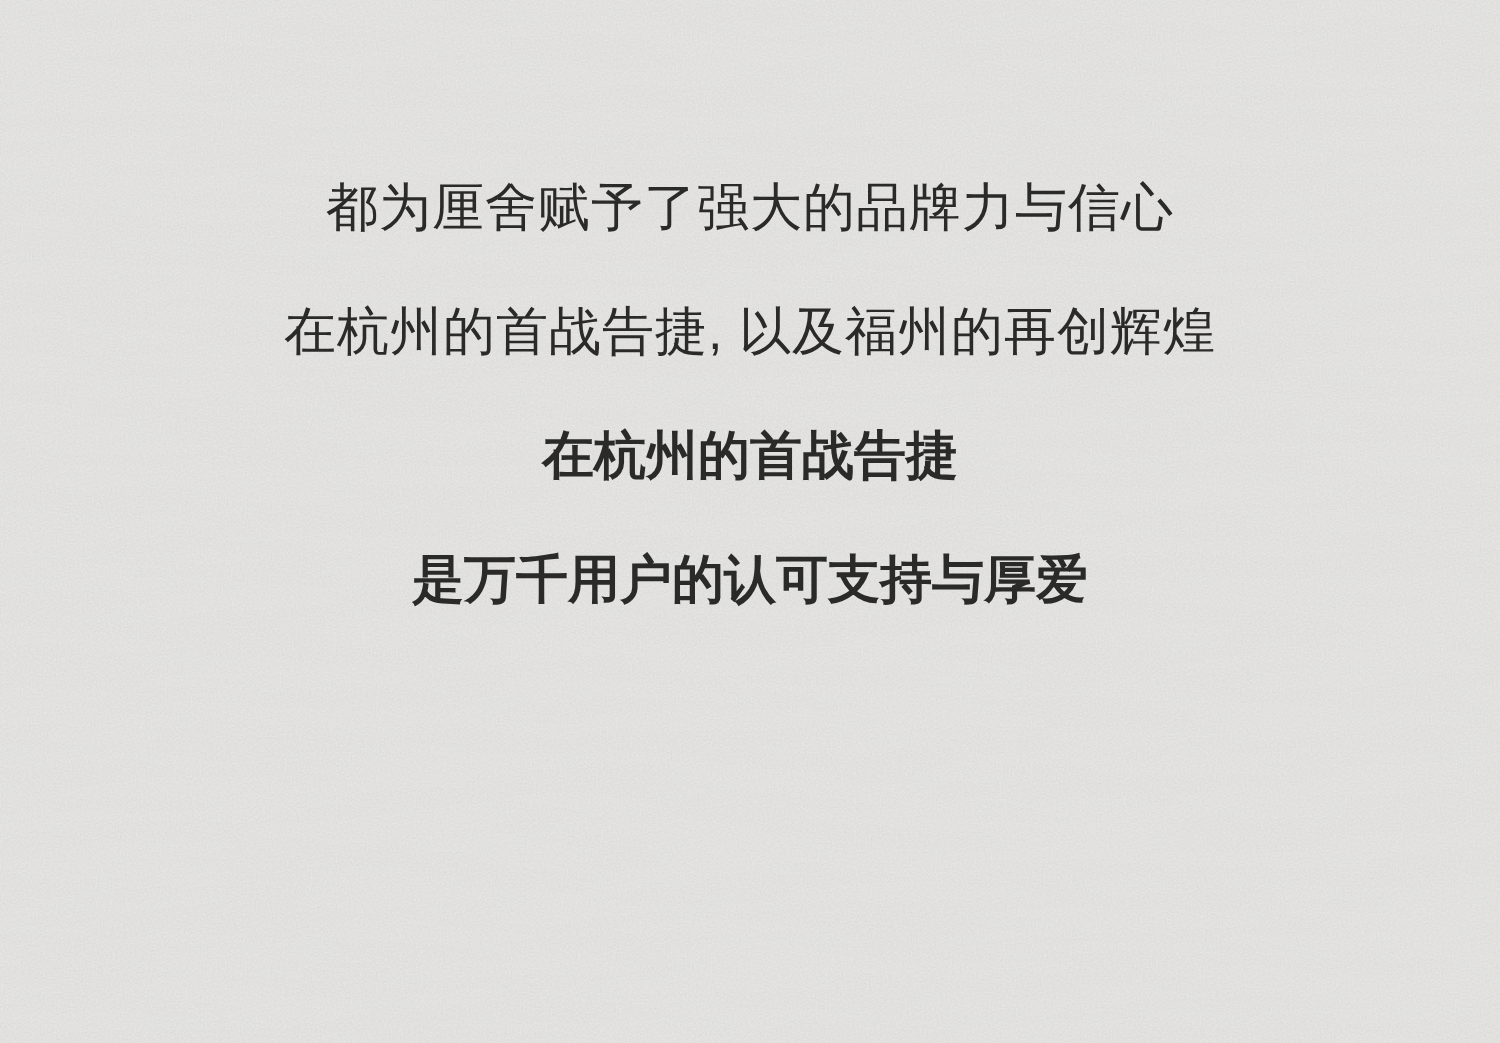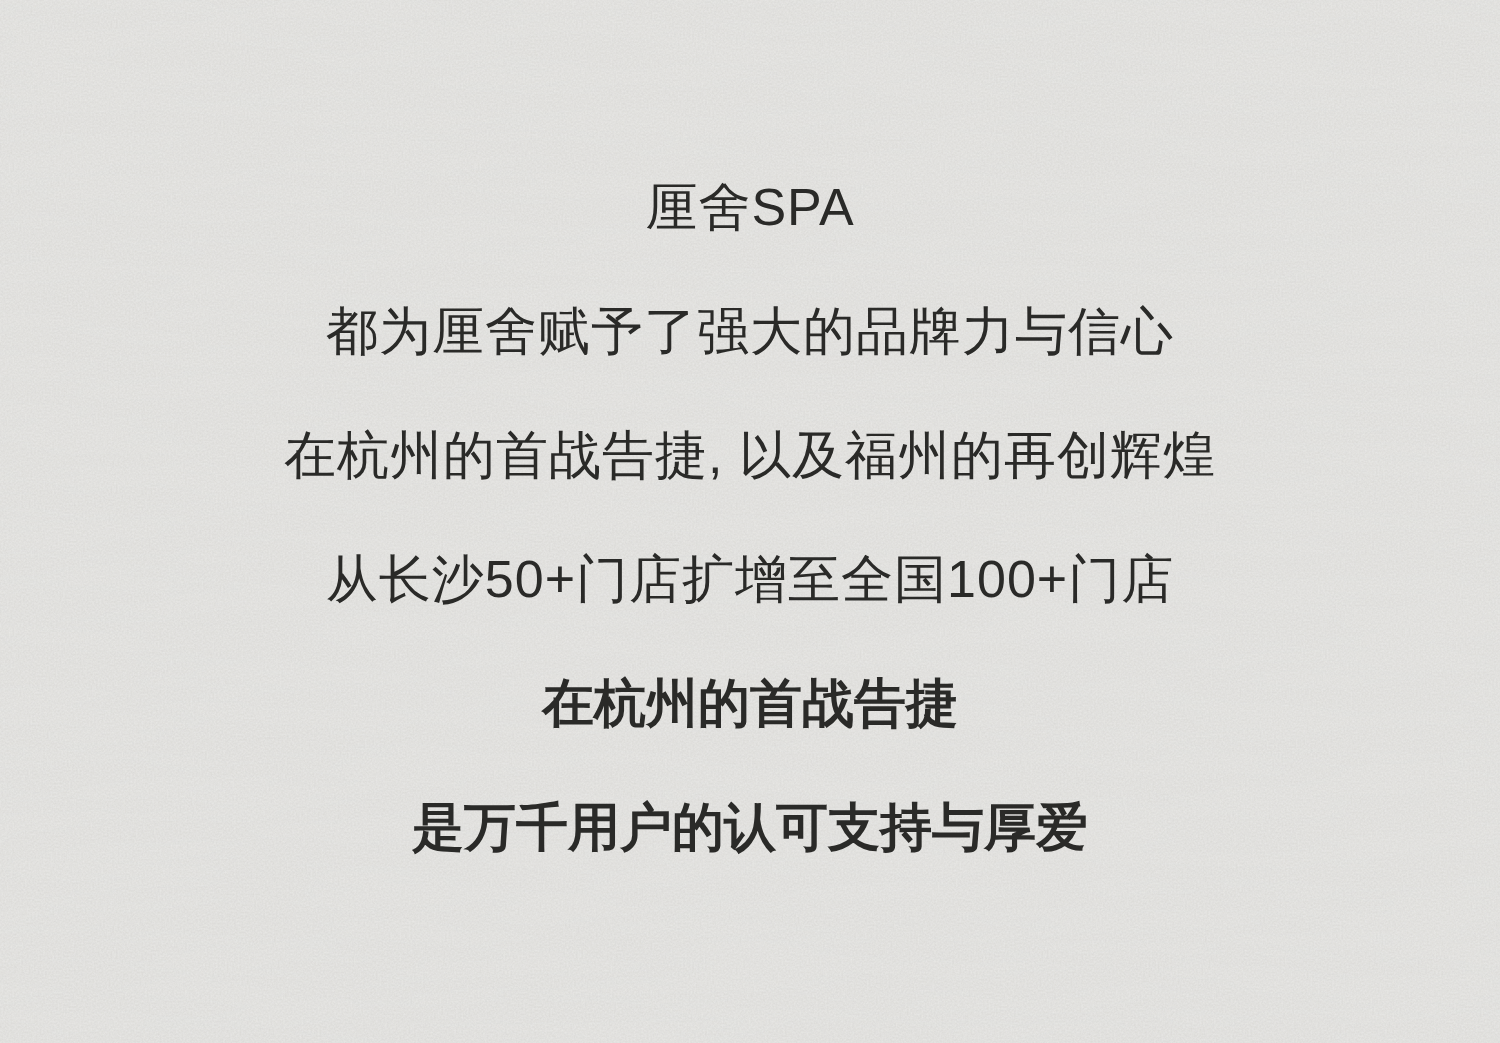--- a/index.html
+++ b/index.html
@@ -70,21 +70,19 @@
         <feColorMatrix type="matrix" values="0 0 0 0 0.78  0 0 0 0 0.78  0 0 0 0 0.76  0.22 0 0 0 0"></feColorMatrix>
       </filter>
     </defs>
     <rect width="100%" height="100%" fill="#d8d7d4"></rect>
     <rect width="100%" height="100%" filter="url(#streaks)"></rect>
     <rect width="100%" height="100%" filter="url(#grainLight)"></rect>
     <rect width="100%" height="100%" filter="url(#grainDark)" opacity="0.5"></rect>
   </svg>
 
   <div class="content">
-    <div class="line">厘舍SPA</div>
     <div class="line">都为厘舍赋予了强大的品牌力与信心</div>
     <div class="line">在杭州的首战告捷, 以及福州的再创辉煌</div>
-    <div class="line">从长沙50+门店扩增至全国100+门店</div>
     <div class="line bold">在杭州的首战告捷</div>
     <div class="line bold">是万千用户的认可支持与厚爱</div>
   </div>
 
 </div>
 
 </body></html>

